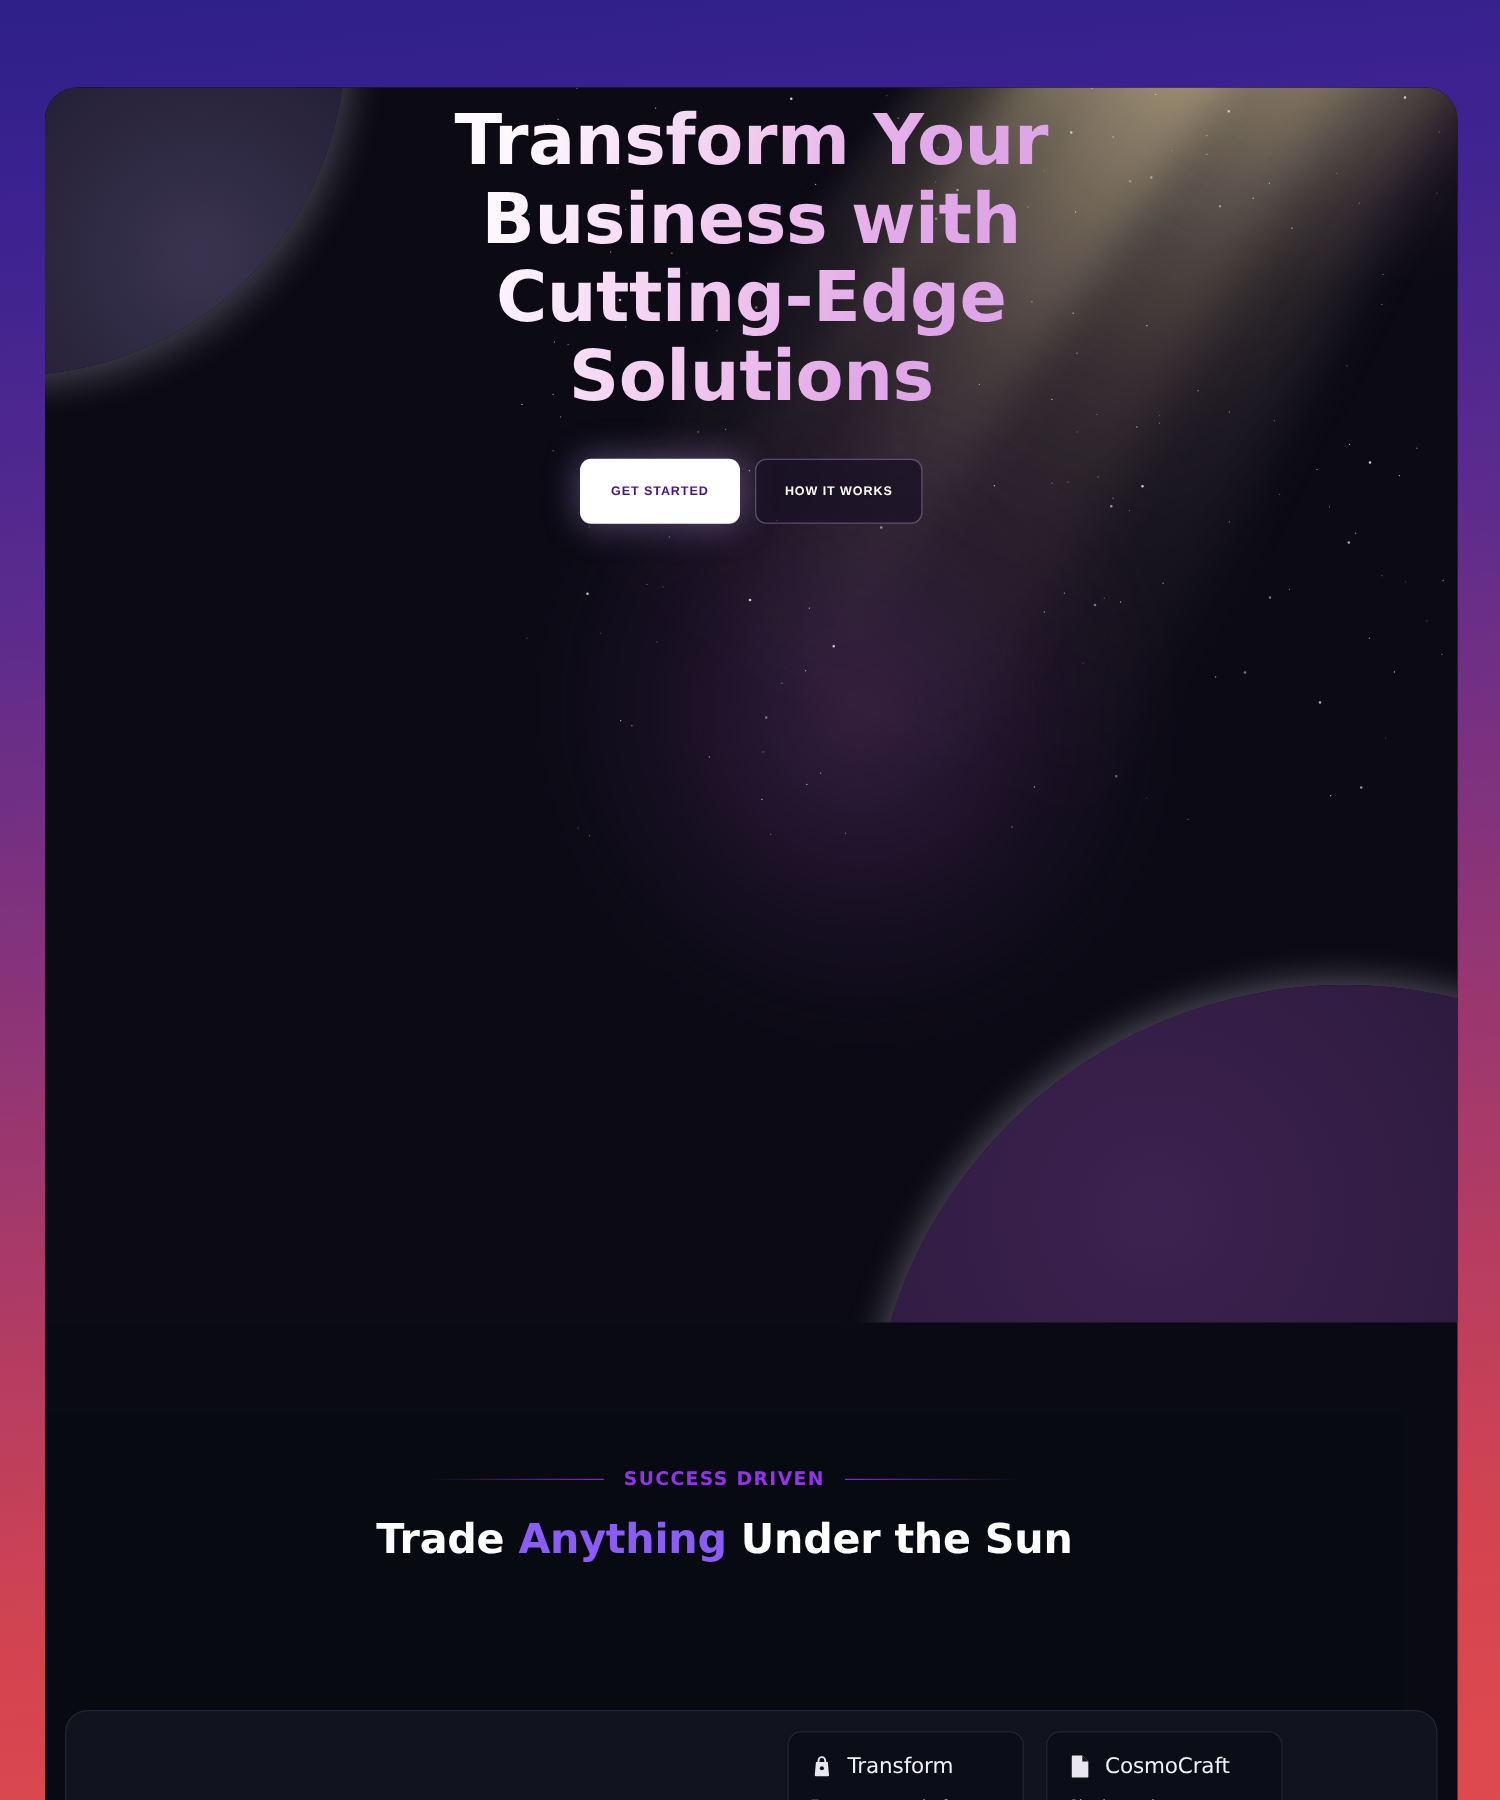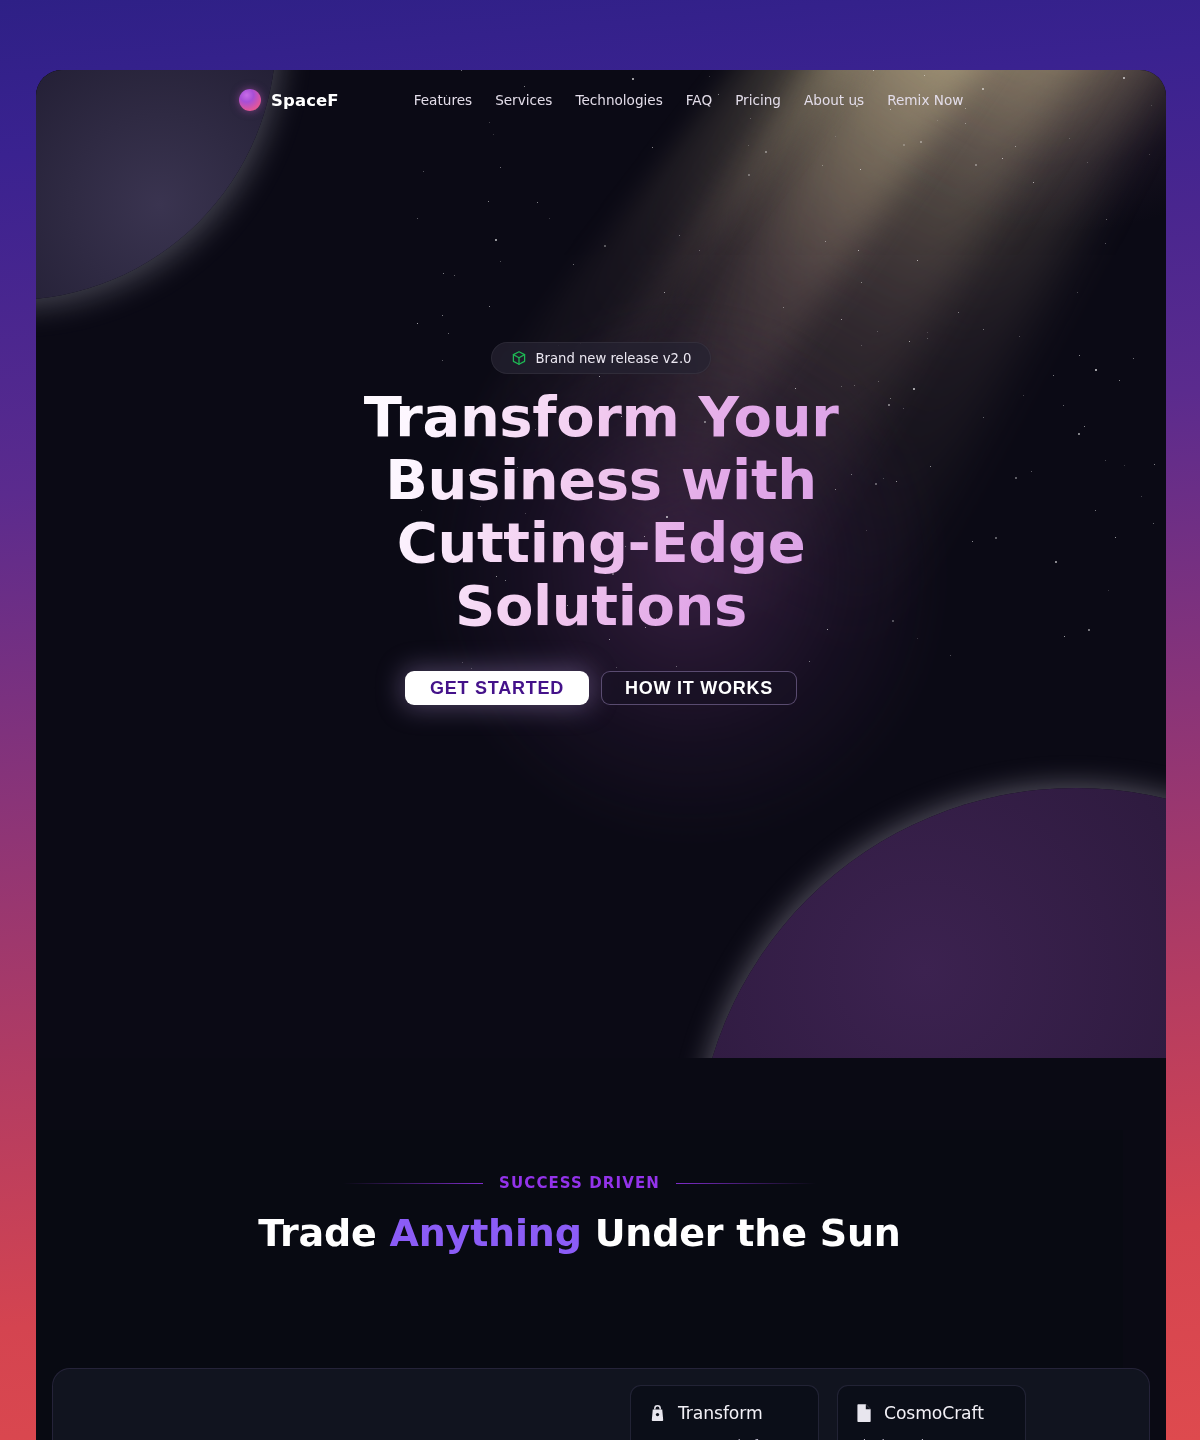--- a/index.html
+++ b/index.html
@@ -102,22 +102,22 @@
     background:linear-gradient(108deg,#ffffff 0%,#fdf6ff 22%,#f0c6ee 48%,#e2a8e8 66%,#dba3e6 84%,#e9b9ef 100%);
     -webkit-background-clip:text; background-clip:text; color:transparent;
     -webkit-text-fill-color:transparent;
   }
   p.hero-sub {
     margin-top:22px; width:600px; text-align:center;
     font-size:19.4px; line-height:1.5; color:#ddd6e4; font-weight:400;
   }
   .cta-row { margin-top:34px; display:flex; gap:12px; align-items:center; }
   .btn {
-    height:34px; border-radius:9px; display:inline-flex; align-items:center; justify-content:center;
-    font-size:18px; font-weight:700; letter-spacing:.75px; cursor:pointer; white-space:nowrap;
+    height:52px; border-radius:9px; display:inline-flex; align-items:center; justify-content:center;
+    font-size:10px; font-weight:700; letter-spacing:.75px; cursor:pointer; white-space:nowrap;
   }
   .btn-primary {
     background:#ffffff; color:#44128a; padding:0 25px; border:none;
     box-shadow:0 0 26px 3px rgba(190,160,230,.35);
   }
   .btn-ghost {
     background:rgba(24,18,36,.75); color:#ffffff; padding:0 23px;
     border:1px solid rgba(160,140,195,.48);
   }
 
@@ -129,21 +129,21 @@
   .eyebrow-row {
     display:flex; align-items:center; justify-content:center; gap:16px; padding-top:44px;
   }
   .eyebrow-line { width:140px; height:1px; }
   .eyebrow-line.l { background:linear-gradient(to right, rgba(147,51,234,0), rgba(147,51,234,.85)); }
   .eyebrow-line.r { background:linear-gradient(to left, rgba(147,51,234,0), rgba(147,51,234,.85)); }
   .eyebrow {
     color:#9333ea; font-size:15px; font-weight:700; letter-spacing:1.1px;
   }
   h2.sec2-title {
-    margin-top:19px; text-align:center; font-size:38px; font-weight:700; color:#ffffff;
+    margin-top:19px; text-align:center; font-size:33px; font-weight:700; color:#ffffff;
     letter-spacing:-.2px;
   }
   h2.sec2-title .accent { color:#8b5cf6; }
   p.sec2-sub {
     margin-top:24px; text-align:center; font-size:17.4px; color:#d6d2dd; font-weight:400;
   }
 
   
   .feature-card {
     position:absolute; left:16px; top:238px; width:1098px; height:300px;
@@ -321,47 +321,22 @@
         <span class="st" style="left: 888px; top: 5px; width: 1px; height: 1px; opacity: 0.62;"></span>
         <span class="st" style="left: 608px; top: 466px; width: 1px; height: 1px; opacity: 0.71;"></span>
         <span class="st" style="left: 563px; top: 306px; width: 1px; height: 1px; opacity: 0.77;"></span>
         <span class="st" style="left: 979px; top: 407px; width: 1.8px; height: 1.8px; opacity: 0.44;"></span>
         <span class="st" style="left: 841px; top: 261px; width: 1px; height: 1px; opacity: 0.32;"></span>
         <span class="st" style="left: 406px; top: 245px; width: 1px; height: 1px; opacity: 0.62;"></span>
         <span class="st" style="left: 609px; top: 557px; width: 1px; height: 1px; opacity: 0.7;"></span>
       </div>
     <div class="planet-br"></div>
 
-    <nav class="nav">
-      <div class="brand">
-        <span class="brand-orb"></span>
-        <span class="brand-name">SpaceF</span>
-      </div>
-      <div class="navlinks" id="navlinks">
-          <a href="#">Features</a>
-          <a href="#">Services</a>
-          <a href="#">Technologies</a>
-          <a href="#">FAQ</a>
-          <a href="#">Pricing</a>
-          <a href="#">About us</a>
-          <a href="#">Remix Now</a>
-        </div>
-    </nav>
 
     <div class="hero-inner">
-      <div class="badge">
-        <span>
-          <svg width="16" height="16" viewBox="0 0 24 24" fill="none" stroke="#1eb854" stroke-width="1.9" stroke-linecap="round" stroke-linejoin="round">
-            <path d="M12 2.6 20.4 7v10L12 21.4 3.6 17V7z"></path>
-            <path d="M3.6 7 12 11.6 20.4 7"></path>
-              <path d="M12 11.6V21.4"></path>
-          </svg>
-        </span>
-        <span>Brand new release v2.0</span>
-      </div>
 
       <h1 class="hero-title">Transform Your Business with Cutting-Edge Solutions</h1>
 
 
       <div class="cta-row">
         <button class="btn btn-primary">GET STARTED</button>
         <button class="btn btn-ghost">HOW IT WORKS</button>
       </div>
     </div>
 

